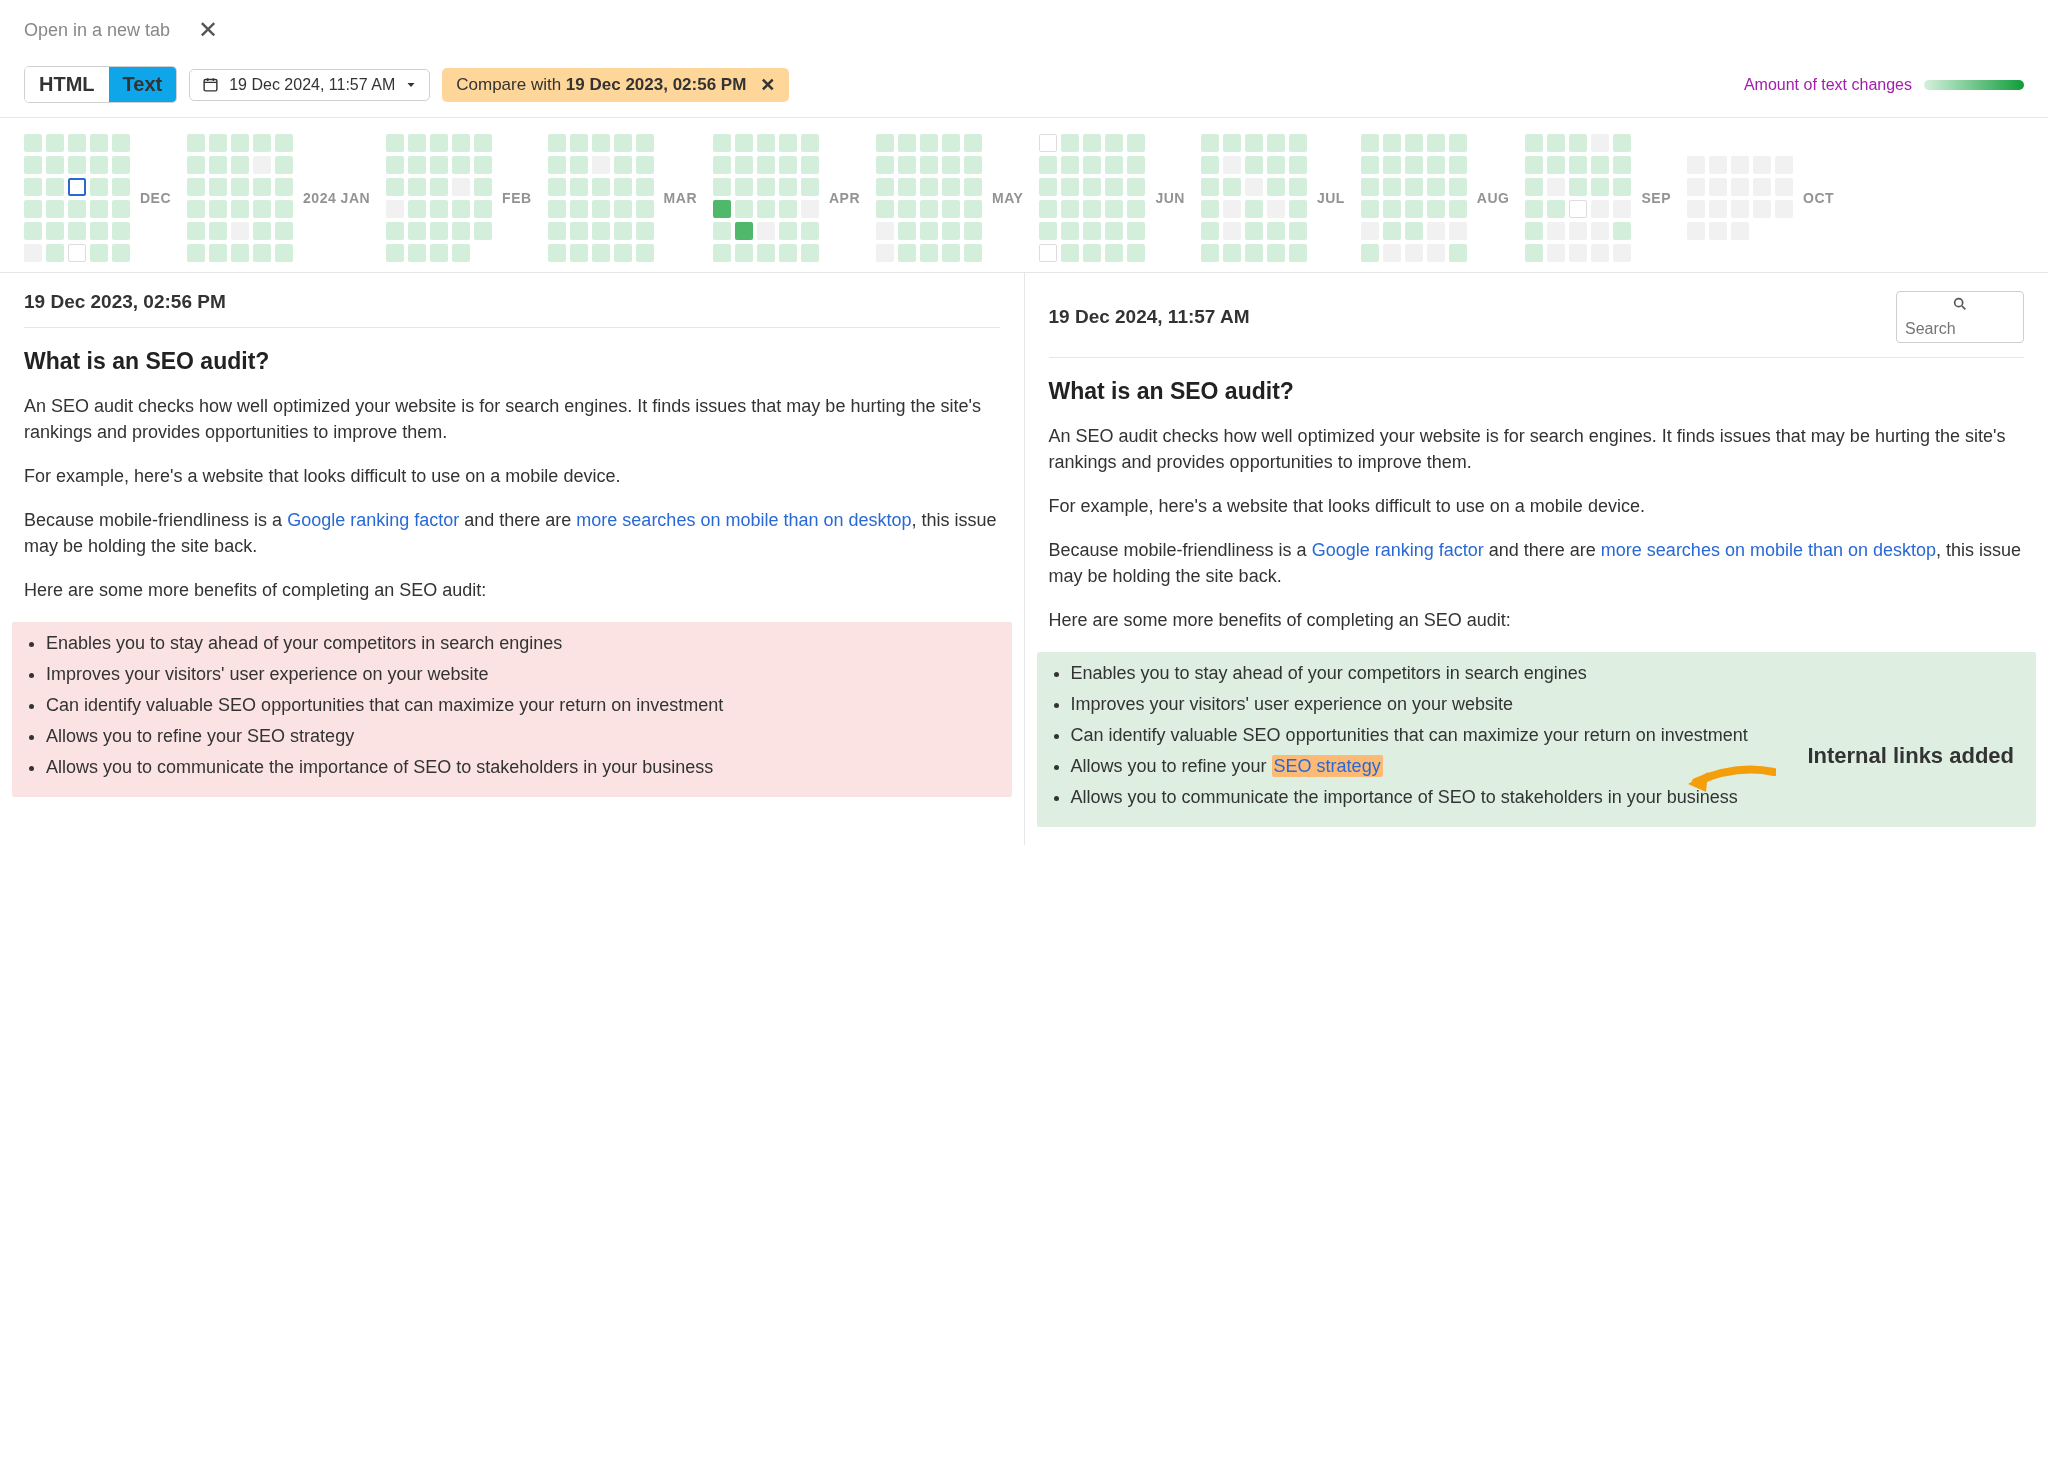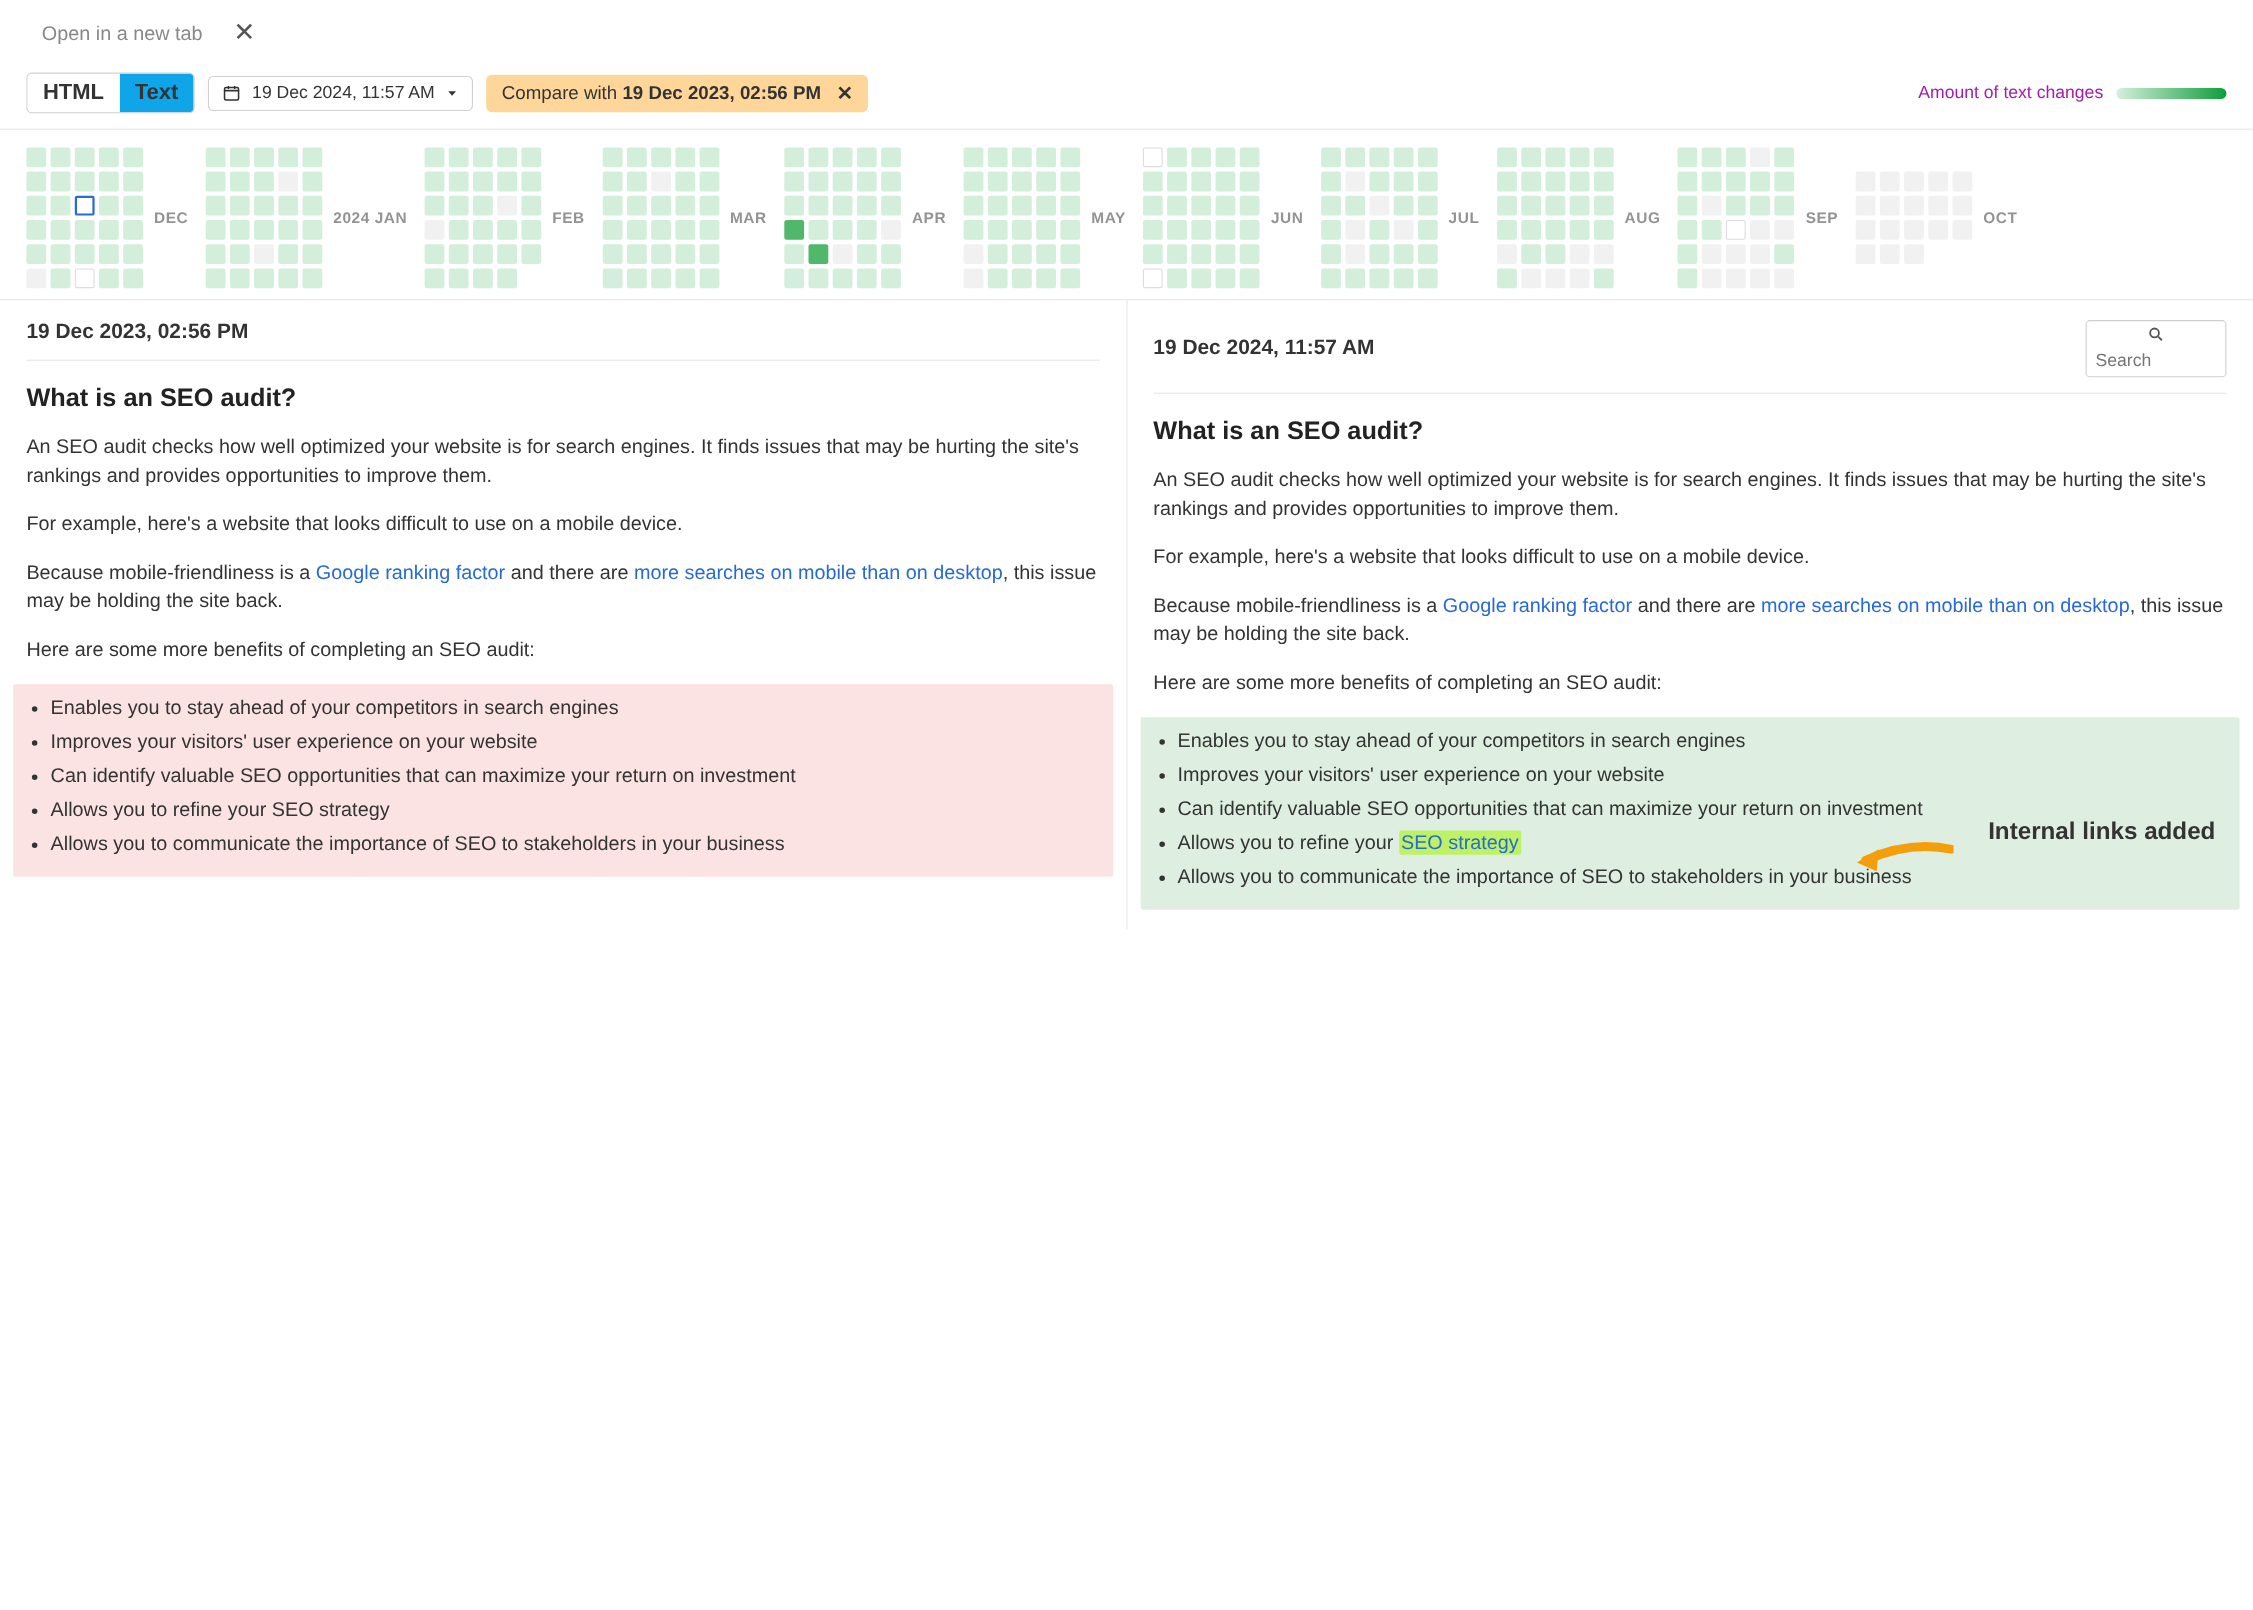--- a/index.html
+++ b/index.html
@@ -1,21 +1,21 @@
 <!DOCTYPE html>
 <html><head>
 <meta charset="utf-8">
 <style>
 * { margin:0; padding:0; box-sizing:border-box; }
 body { font-family:-apple-system,BlinkMacSystemFont,"Segoe UI",Helvetica,Arial,sans-serif; background:#fff; color:#333; font-size:14px; }
 .header { padding:18px 24px 14px 24px; display:flex; justify-content:space-between; align-items:flex-start; }
 .header-left { flex:1; }
 .page-title { font-size:21px; color:#333; font-weight:500; margin-bottom:4px; }
 .page-url { font-size:18px; color:#2869d5; text-decoration:none; display:inline-flex; align-items:center; gap:6px; }
-.header-right { display:flex; align-items:center; gap:28px;margin-left:14px; }
+.header-right { display:flex; align-items:center; gap:28px; }
 .new-tab { color:#888; font-size:18px; cursor:pointer; }
 .close-x { color:#555; font-size:24px; font-weight:400; cursor:pointer; line-height:1; }
 
 .toolbar { padding:10px 24px 14px 24px; display:flex; gap:12px; align-items:center; border-bottom:1px solid #e6e6e6; }
 .seg-group { display:inline-flex; border:1px solid #d0d0d0; border-radius:5px; overflow:hidden; }
 .seg-btn { padding:6px 14px; font-size:20px; background:#fff; cursor:pointer;font-weight:bold; }
 .seg-btn.active { background:#0ea5e9; }
 .date-picker { display:inline-flex; align-items:center; gap:10px; border:1px solid #d0d0d0; border-radius:5px; padding:6px 12px; font-size:16px; cursor:pointer; }
 .compare-pill { display:inline-flex; align-items:center; gap:14px; background:#ffd699; border-radius:5px; padding:6px 14px; font-size:17px; cursor:pointer; }
 .compare-pill b { font-weight:600; }
@@ -43,21 +43,21 @@
 .search-box { display:flex; align-items:center; gap:8px; border:1px solid #cfcfcf; border-radius:4px; padding:4px 8px; font-size:16px; color:#888;flex-direction:column; }
 .search-box input { border:none; outline:none; font-size:16px; width:110px; }
 
 .content h2 { font-size:23px; font-weight:700; margin-bottom:18px; color:#222; }
 .content p { font-size:18px; line-height:1.45; margin-bottom:18px; color:#333; }
 .content a { color:#2869d5; text-decoration:none; }
 .content ul { padding-left:22px; }
 .content li { font-size:18px; line-height:1.5; margin-bottom:4px; color:#333; }
 .diff-removed { background:#fbe3e3; padding:8px 12px 12px 12px; margin:0 -12px; border-radius:2px; }
 .diff-added { background:#deefe2; padding:8px 12px 12px 12px; margin:0 -12px; border-radius:2px; position:relative; }
-.hl-link { background:#bef264; padding:1px 2px; border-radius:2px; }
+.hl-link { background:#fdba74; padding:1px 2px; border-radius:2px; }
 
 .annotation-arrow { position:absolute; right:260px; top:110px; }
 .annotation-text { position:absolute; right:22px; top:90px; font-size:22px; font-weight:600; color:#333; line-height:1.25; }
 svg.ext-icon { width:14px; height:14px; }
 svg.cal-icon { width:17px; height:17px; }
 svg.caret-icon { width:12px; height:12px; }
 svg.search-icon-svg { width:16px; height:16px; }
 </style>
 </head>
 <body>

